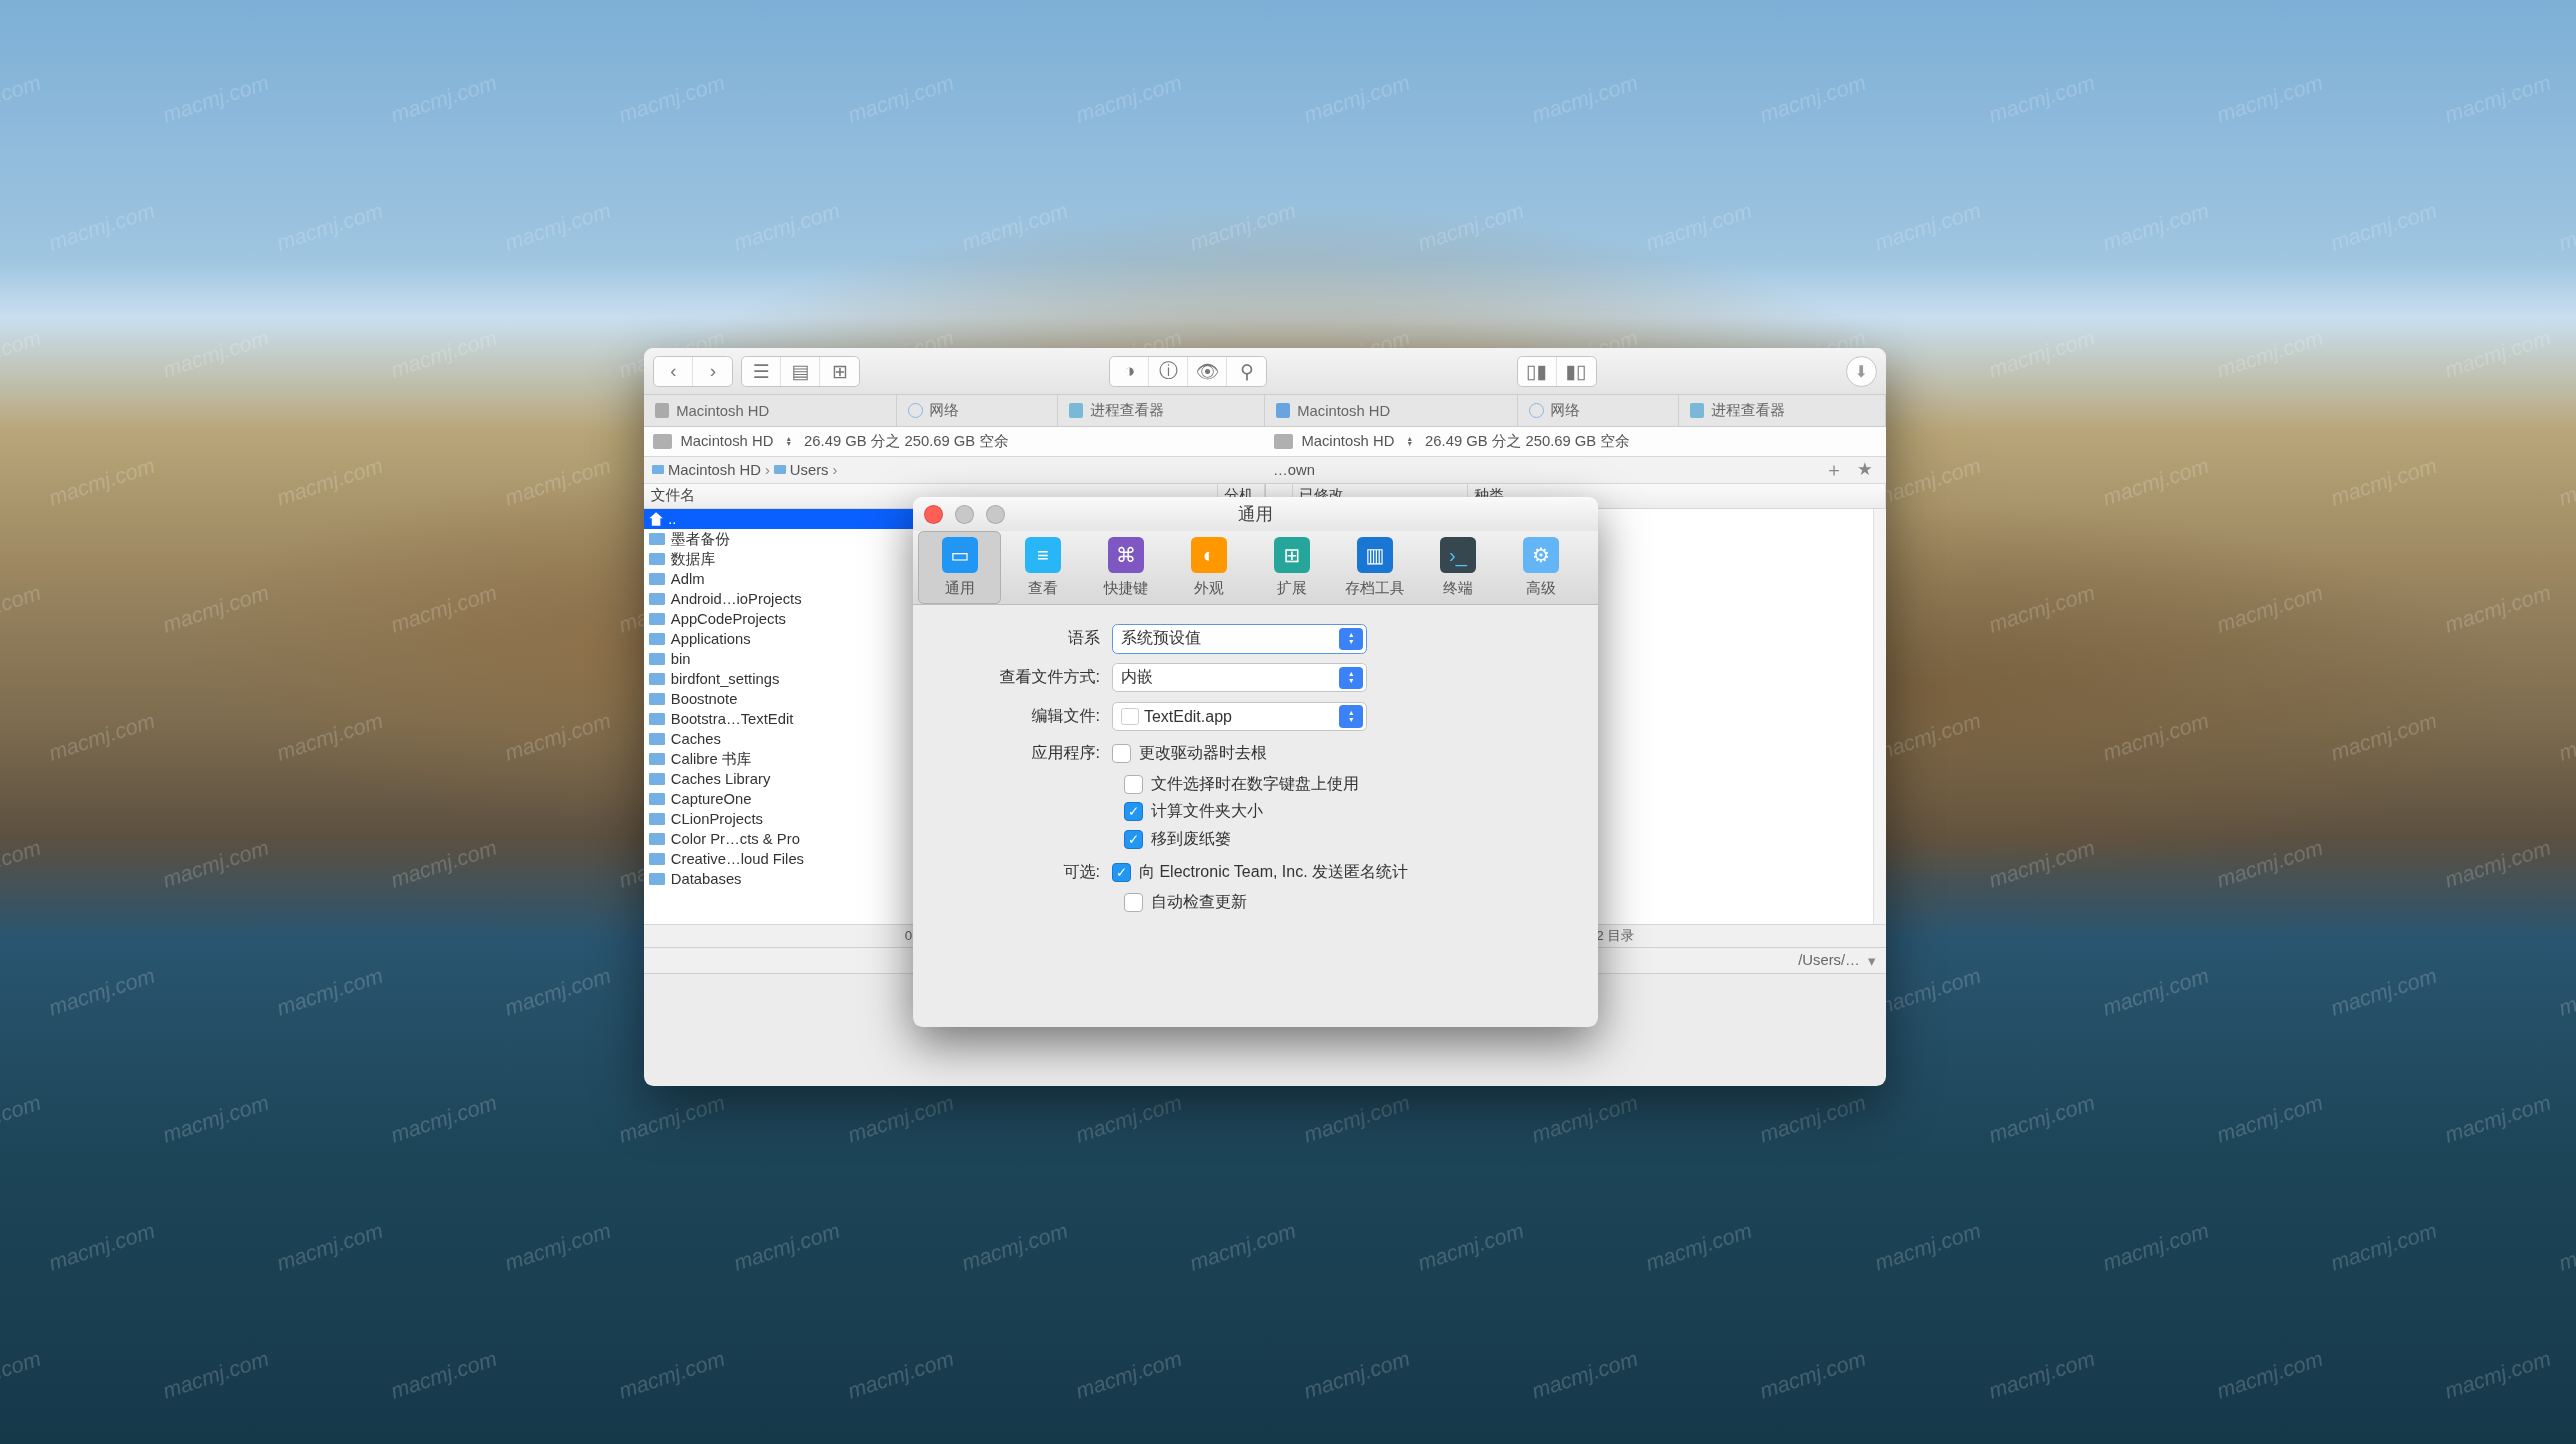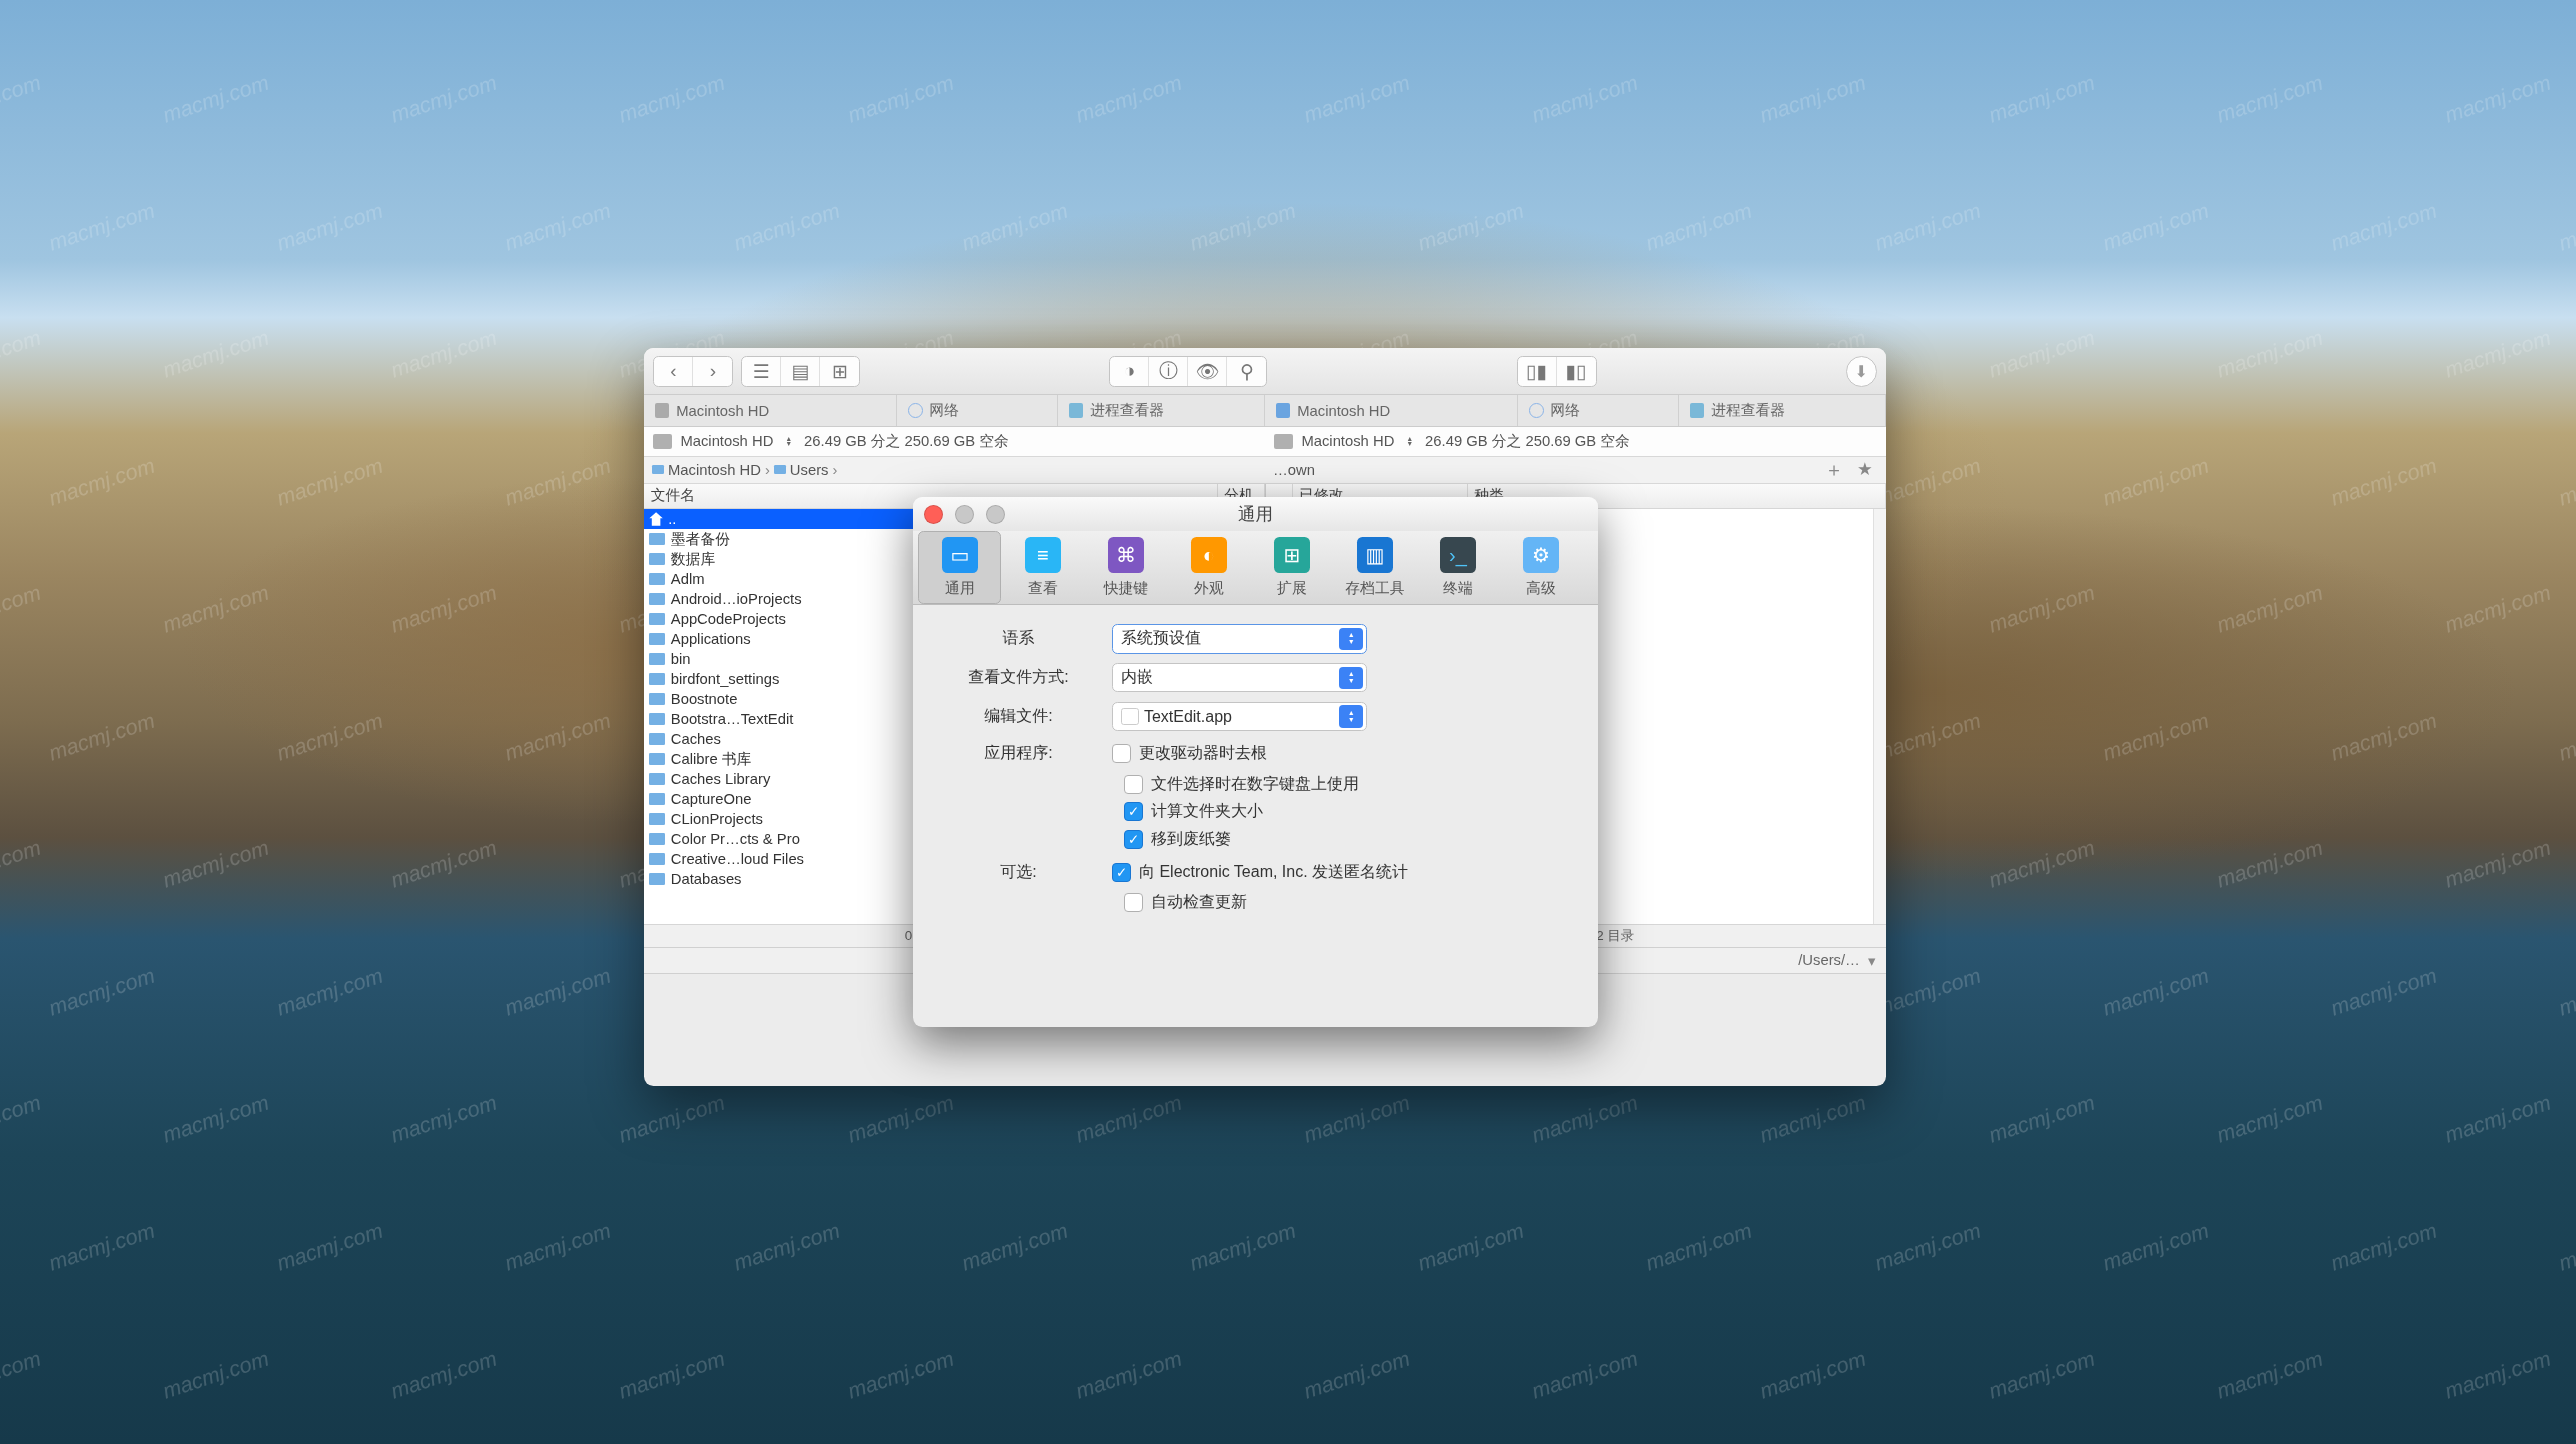--- a/index.html
+++ b/index.html
@@ -288,21 +288,21 @@
 
 .prefs-body {
   padding: 19px 24px;
   font-size: 16px; color: #333;
 }
 .prefs-row {
   display: flex; align-items: center;
   margin-bottom: 9.4px;
 }
 .prefs-label {
-  width: 175px; text-align: center; padding-right: 12px;
+  width: 175px; text-align: right; padding-right: 12px;
 }
 .prefs-select {
   border: 1.3px solid #5a95e6;
   background: #fff;
   border-radius: 5.4px;
   height: 29.5px; width: 255px;
   display: flex; align-items: center;
   padding: 0 8px;
   position: relative;
 }

